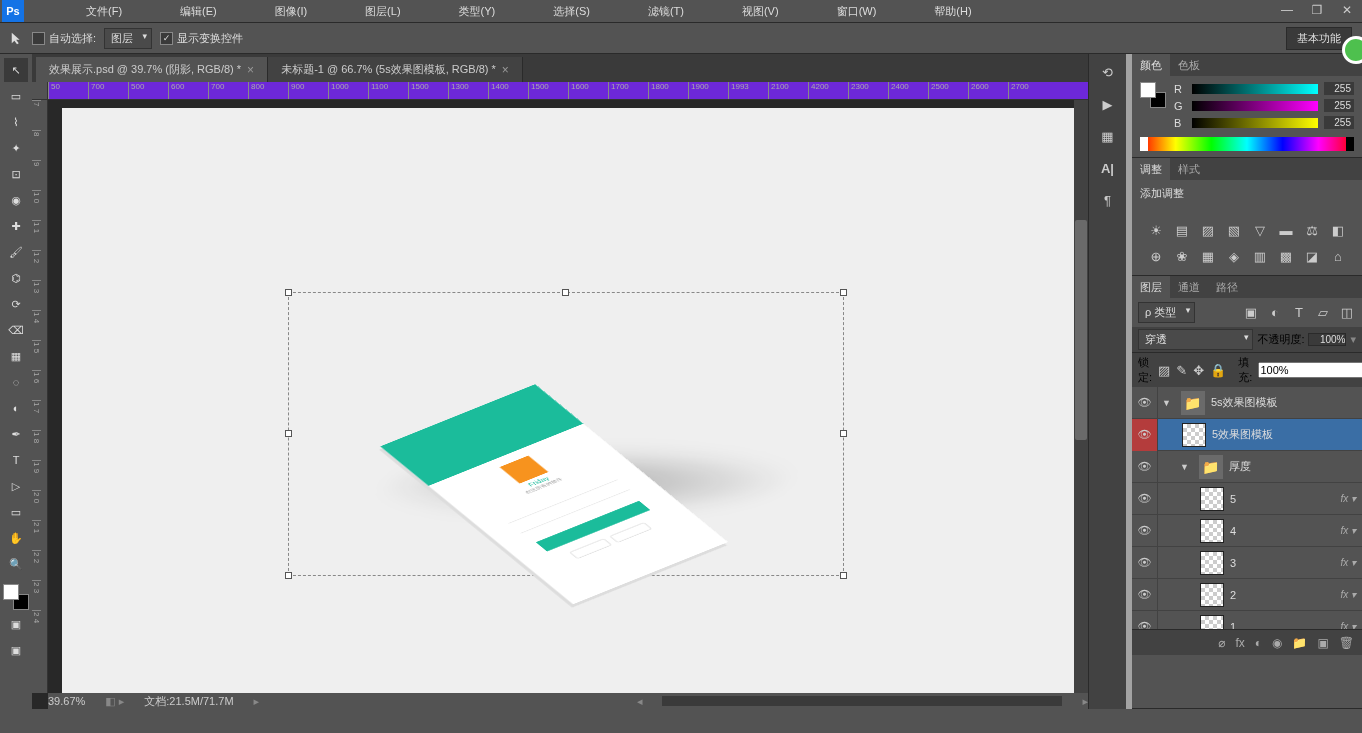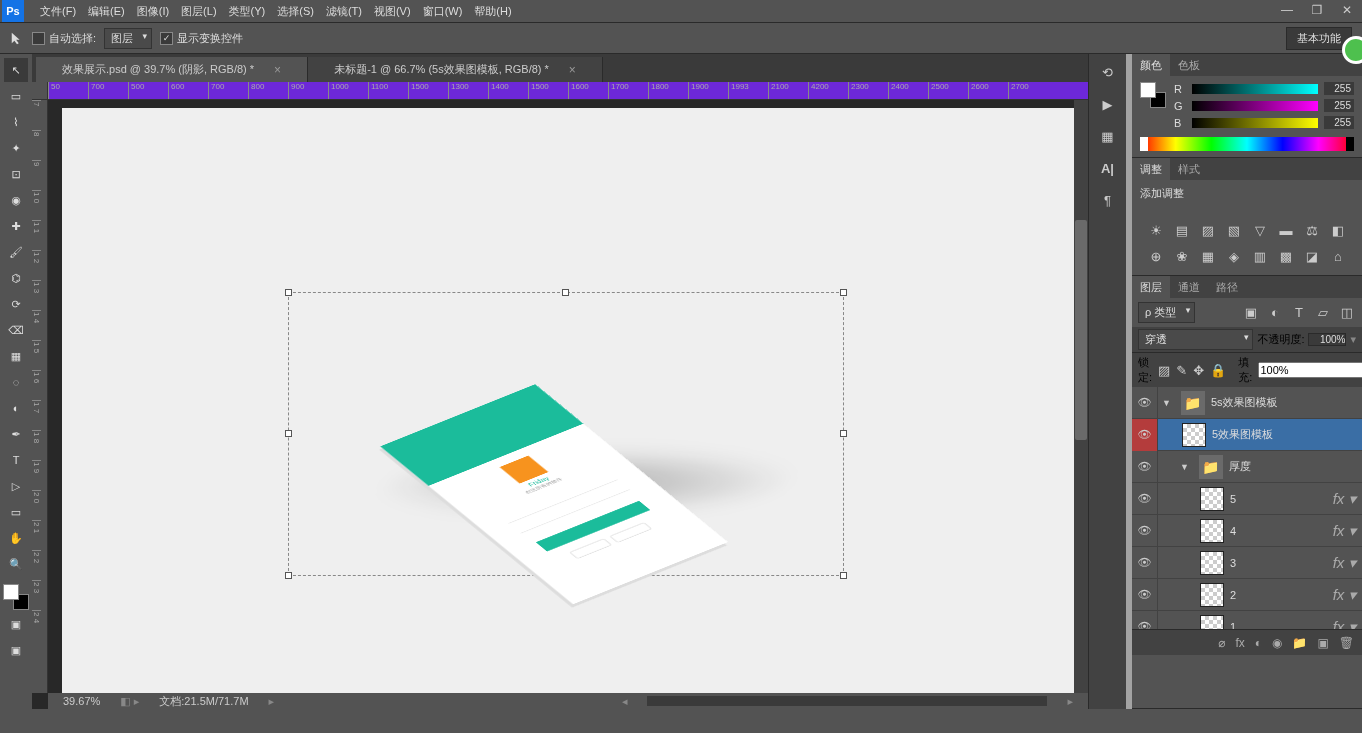--- a/index.html
+++ b/index.html
@@ -3,21 +3,21 @@
 <meta charset="utf-8">
 <style>
 * { margin: 0; padding: 0; box-sizing: border-box; font-family: "Microsoft YaHei", Arial, sans-serif; font-size: 11px; user-select: none; }
 body { background: #535353; width: 1362px; height: 733px; overflow: hidden; position: relative; }
 .window-controls { position: absolute; right: 0; top: 0; display: flex; }
 .win-btn { width: 30px; height: 20px; background: #535353; color: #ccc; display: flex; align-items: center; justify-content: center; font-size: 12px; cursor: pointer; }
 
 
 .menu-bar { height: 22px; background: #535353; display: flex; align-items: center; padding-left: 2px; color: #ddd; }
 .ps-logo { width: 22px; height: 22px; background: #1473e6; color: #fff; font-weight: bold; display: flex; align-items: center; justify-content: center; margin-right: 10px; font-size: 11px; }
-.menu-item { padding: 3px 6px; cursor: pointer; }
+.menu-item { padding: 3px 6px; cursor: pointer; margin-left: 46px; }
 
 
 .options-bar { height: 32px; background: #535353; border-top: 1px solid #2a2a2a; border-bottom: 1px solid #2a2a2a; display: flex; align-items: center; padding: 0 10px; color: #ddd; gap: 8px; }
 .checkbox-inline { display: flex; align-items: center; gap: 4px; }
 .cb { width: 13px; height: 13px; border: 1px solid #888; background: #3a3a3a; display: inline-block; }
 .cb.checked::after { content: "✓"; color: #ddd; font-size: 9px; display: block; text-align: center; line-height: 11px; }
 .select-box { background: #4a4a4a; border: 1px solid #333; color: #ddd; padding: 2px 18px 2px 6px; position: relative; }
 .select-box::after { content: "▾"; position: absolute; right: 4px; top: 2px; font-size: 9px; }
 .align-icons { display: flex; gap: 4px; margin-left: 10px; }
 .align-icon { width: 18px; height: 18px; border: 1px solid #555; opacity: 0.4; }
@@ -27,21 +27,21 @@
 .main { display: flex; height: calc(100% - 78px); }
 .tools-left { width: 32px; background: #535353; display: flex; flex-direction: column; align-items: center; padding-top: 4px; gap: 2px; }
 .tool { width: 24px; height: 24px; display: flex; align-items: center; justify-content: center; color: #ddd; cursor: pointer; position: relative; }
 .tool.active { background: #3a3a3a; }
 .color-swatches { width: 26px; height: 26px; position: relative; margin-top: 6px; }
 .swatch-fg { position: absolute; width: 16px; height: 16px; background: #fff; border: 1px solid #888; top: 0; left: 0; z-index: 2; }
 .swatch-bg { position: absolute; width: 16px; height: 16px; background: #000; border: 1px solid #888; bottom: 0; right: 0; }
 
 .doc-area { flex: 1; display: flex; flex-direction: column; background: #282828; position: relative; }
 .tabs-row { height: 28px; background: #3a3a3a; display: flex; align-items: flex-end; padding-left: 4px; }
-.doc-tab { background: #535353; color: #ccc; padding: 5px 26px; display: flex; align-items: center; gap: 20px; border-right: 1px solid #2a2a2a; cursor: pointer; font-size: 10px; }
+.doc-tab { background: #535353; color: #ccc; padding: 5px 13px; display: flex; align-items: center; gap: 6px; border-right: 1px solid #2a2a2a; cursor: pointer; font-size: 10px; }
 .doc-tab.inactive { background: #424242; }
 .tab-close { color: #999; font-size: 12px; }
 
 .rulers-canvas { flex: 1; position: relative; background: #282828; }
 .ruler-h { position: absolute; top: 0; left: 16px; right: 0; height: 18px; background: #6d28d9; border-bottom: 1px solid #333; display: flex; overflow: hidden; }
 .ruler-v { position: absolute; top: 18px; left: 0; width: 16px; bottom: 16px; background: #535353; border-right: 1px solid #333; }
 .ruler-corner { position: absolute; top: 0; left: 0; width: 16px; height: 18px; background: #535353; border-right: 1px solid #333; border-bottom: 1px solid #333; }
 .ruler-h .tick { flex: 0 0 40px; border-left: 1px solid #888; color: #aaa; font-size: 8px; padding-left: 2px; }
 .ruler-v .tick { height: 30px; border-top: 1px solid #888; color: #aaa; font-size: 8px; padding-top: 1px; writing-mode: vertical-rl; text-align: left; }
 
@@ -50,21 +50,21 @@
 .selection-box { position: absolute; border: 1px dashed #888; }
 .sel-handle { position: absolute; width: 7px; height: 7px; background: #fff; border: 1px solid #555; }
 
 .mockup { position: absolute; left: 255px; top: 170px; width: 520px; height: 280px; }
 .mockup .shadow-el { position: absolute; left: 60px; top: 170px; width: 420px; height: 70px; background: radial-gradient(ellipse at center, rgba(0,0,0,0.28), transparent 70%); transform: skewX(-30deg); filter: blur(8px); }
 .mockup .phone { position: absolute; left: 20px; top: 0; width: 480px; height: 260px; transform: rotateX(55deg) rotateZ(-35deg); transform-origin: center; }
 .phone-body { width: 270px; height: 480px; background: #fff; box-shadow: -6px 6px 0 #ddd; position: absolute; transform: scale(0.7); }
 .phone-header { height: 120px; background: #1bbc9b; }
 .phone-btn { width: 180px; height: 28px; background: #1bbc9b; margin: 30px auto 10px; }
 
-.status-bar { position: absolute; bottom: 0; left: 16px; right: 0; height: 16px; background: #535353; color: #ccc; display: flex; align-items: center; font-size: 10px; padding: 0 15px; gap: 20px; }
+.status-bar { position: absolute; bottom: 0; left: 16px; right: 0; height: 16px; background: #535353; color: #ccc; display: flex; align-items: center; font-size: 10px; padding: 0 0; gap: 20px; }
 .scroll-v { position: absolute; right: 0; top: 18px; bottom: 16px; width: 14px; background: #424242; }
 .scroll-thumb-v { position: absolute; width: 12px; left: 1px; background: #6a6a6a; border-radius: 2px; }
 
 
 .right-dock { width: 38px; background: #424242; display: flex; flex-direction: column; align-items: center; padding-top: 8px; gap: 12px; border-left: 1px solid #2a2a2a; }
 .dock-icon { width: 20px; height: 20px; color: #ccc; display: flex; align-items: center; justify-content: center; cursor: pointer; font-size: 13px; }
 
 .panels { width: 236px; background: #535353; display: flex; flex-direction: column; border-left: 6px solid #a3a3a3; }
 .panel-group { border-bottom: 1px solid #2a2a2a; }
 .panel-tabs { display: flex; background: #424242; height: 22px; align-items: center; }
@@ -93,21 +93,21 @@
 .layers-list { max-height: 242px; overflow-y: auto; }
 .layer-row { display: flex; align-items: center; height: 32px; border-bottom: 1px solid #424242; padding-right: 6px; }
 .layer-row.sel { background: #3a6ea5; }
 .layer-row.sel-red .eye { background: #b43c3c; }
 .eye { width: 26px; height: 32px; display: flex; align-items: center; justify-content: center; color: #ccc; border-right: 1px solid #424242; cursor: pointer; }
 .indent { display: inline-block; }
 .folder-toggle { color: #ccc; margin: 0 4px; cursor: pointer; font-size: 9px; }
 .layer-thumb { width: 24px; height: 24px; background: repeating-conic-gradient(#ccc 0 25%, #fff 0 50%) 0 0/8px 8px; border: 1px solid #222; margin: 0 6px; position: relative; }
 .layer-thumb.folder { background: #6a6a6a; display: flex; align-items: center; justify-content: center; font-size: 14px; border: none; }
 .layer-name { color: #ddd; font-size: 11px; flex: 1; white-space: nowrap; overflow: hidden; }
-.fx-label { color: #aaa; font-size: 15px; font-style: italic; margin-left: 20px; }
+.fx-label { color: #aaa; font-size: 10px; font-style: italic; margin-left: 20px; }
 .layers-footer { height: 26px; background: #424242; display: flex; align-items: center; justify-content: flex-end; gap: 10px; padding: 0 8px; color: #aaa; border-top: 1px solid #2a2a2a; }
 .lf-icon { cursor: pointer; font-size: 12px; }
 
 .badge-green { position: absolute; right: -8px; top: 36px; width: 28px; height: 28px; border-radius: 50%; background: #4ec04e; border: 3px solid #fff; }
 .move-cursor { width:14px; height:14px; display:inline-block; }
 </style>
 </head>
 <body>
 
 <div class="window-controls">

